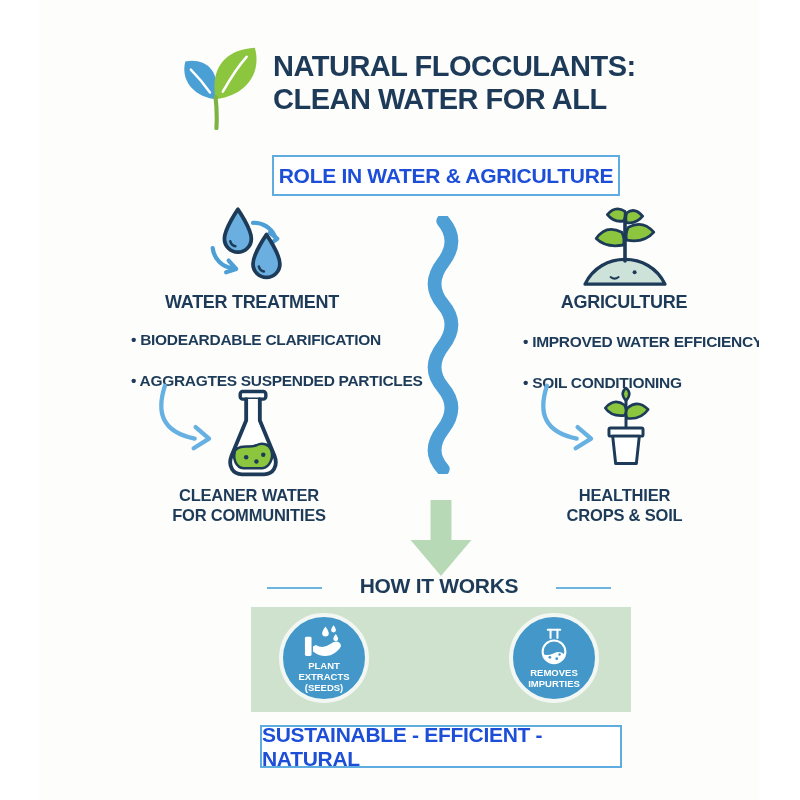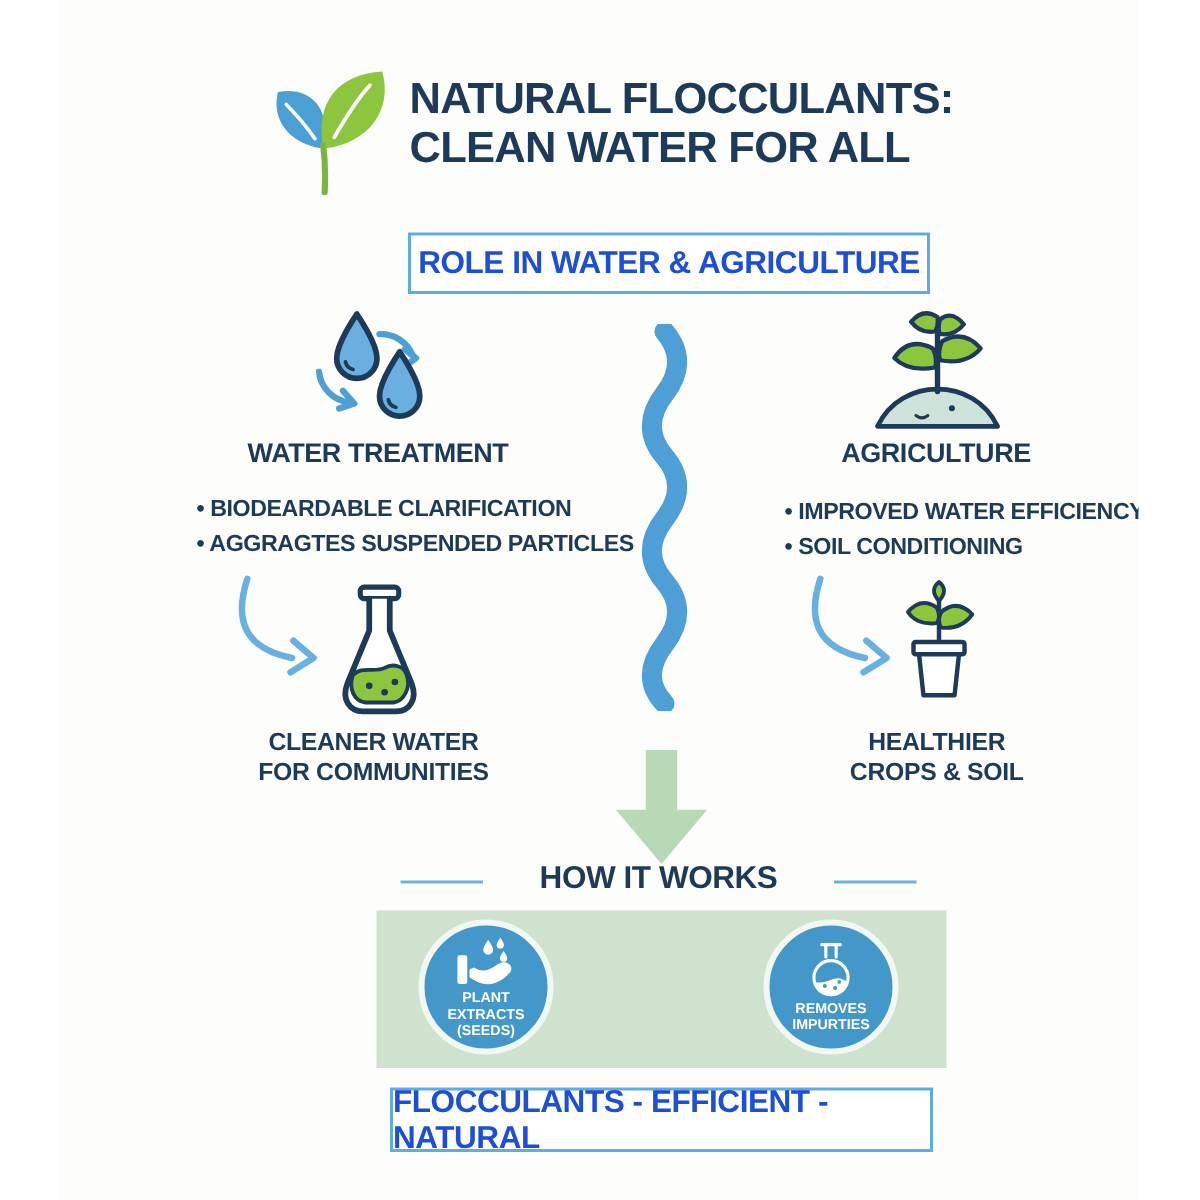--- a/index.html
+++ b/index.html
@@ -12,21 +12,21 @@
   .title{left:234px;top:50px;width:420px;font-size:29px;font-weight:bold;
     line-height:33px;letter-spacing:-0.5px;color:#1d3b58;}
   
   .banner-box{border:2px solid #5fade0;background:#ffffff;display:flex;
     align-items:center;justify-content:center;font-weight:bold;color:#1d4ed8;}
   .role-banner{left:233px;top:155px;width:344px;height:37px;font-size:21px;letter-spacing:-0.3px;}
   .footer-banner{left:221px;top:725px;width:358px;height:39px;font-size:21px;letter-spacing:-0.3px;}
   
   .col-heading{font-size:18px;font-weight:bold;text-align:center;letter-spacing:-0.3px;}
   
-  .bullets{display:flex;flex-direction:column;gap:2px;}
+  .bullets{display:flex;flex-direction:column;gap:20px;}
   .bullet{font-size:15.5px;font-weight:bold;line-height:21px;letter-spacing:-0.3px;white-space:nowrap;}
   .bullet::before{content:"• ";color:#1d3b58;}
   
   .outcome{font-size:16.5px;font-weight:bold;text-align:center;line-height:20px;letter-spacing:-0.2px;}
   
   .hiw-heading{left:300px;top:574px;width:200px;text-align:center;font-size:21px;font-weight:bold;letter-spacing:-0.3px;}
   .hiw-line{height:2px;background:#6db4de;top:587px;}
   .hiw-line.left{left:228px;width:55px;}
   .hiw-line.right{left:517px;width:55px;}
   
@@ -173,16 +173,16 @@
       <circle cx="34" cy="46" r="2" fill="#4398c9"></circle>
       <circle cx="38" cy="40" r="1.8" fill="#4398c9"></circle>
     </svg>
     <div class="badge-label">
       <div>REMOVES</div>
       <div>IMPURTIES</div>
     </div>
   </div>
 
   <div class="abs banner-box footer-banner">
-    <span>FLOCCULANTS - EFFICIENT - NATURAL</span>
+    <span>SUSTAINABLE - EFFICIENT - NATURAL</span>
   </div>
 
 </div>
 
 </body></html>

